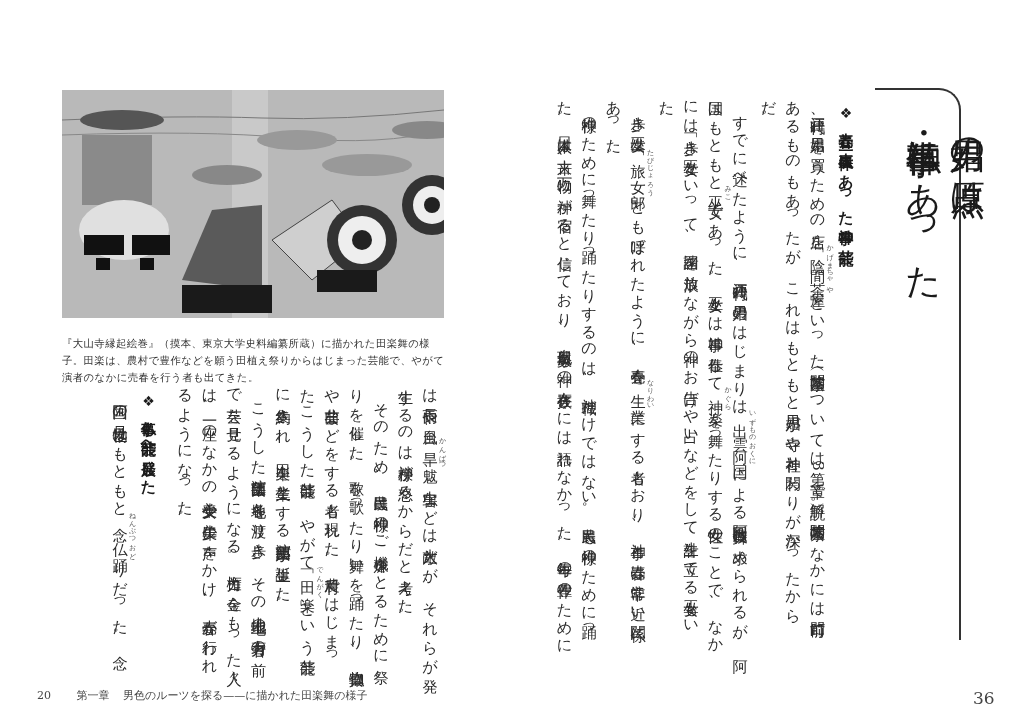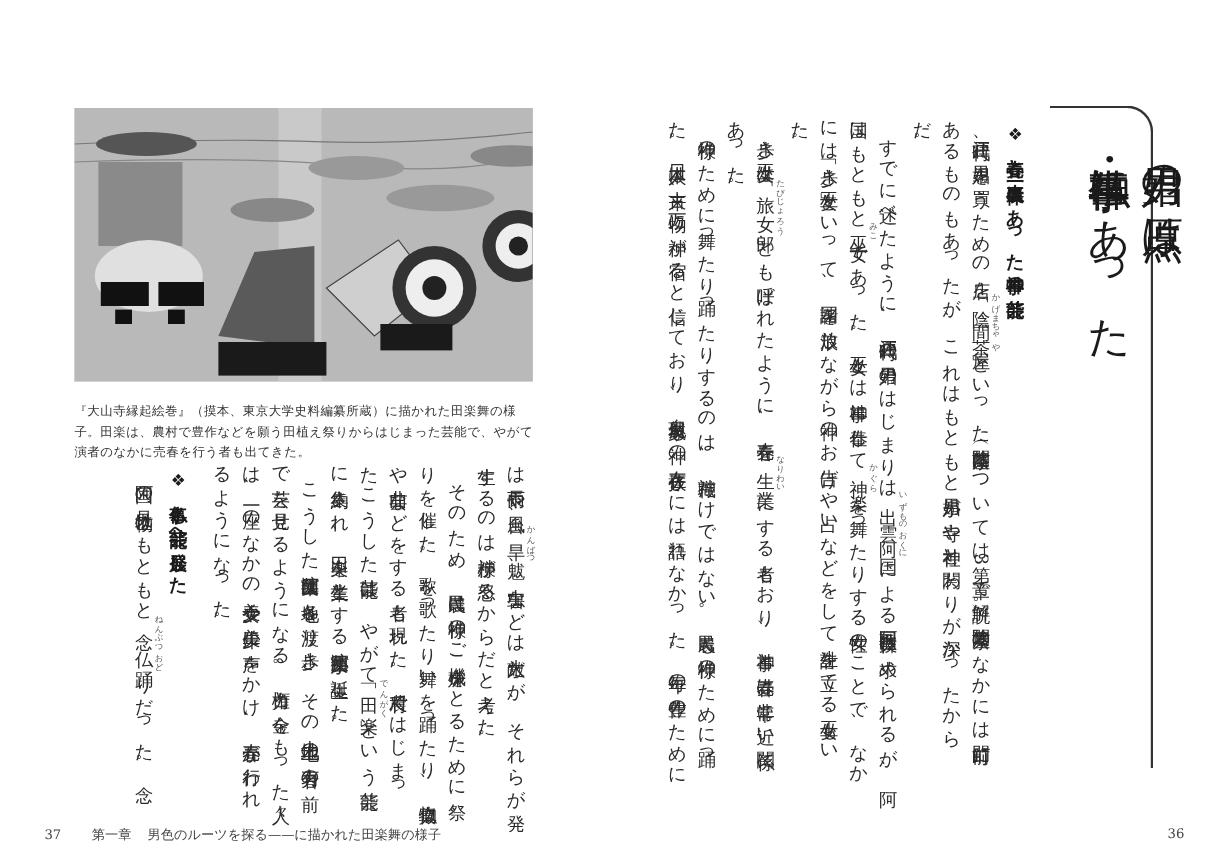--- a/index.html
+++ b/index.html
@@ -45,21 +45,21 @@
     position:absolute; left:62px; top:325px; width:384px;
     font-family:"DejaVu Sans", "Liberation Sans", sans-serif;
     font-size:10.4px; line-height:17px; color:#333; letter-spacing:0.4px;
   }
   .footer-left {
     position:absolute; left:37px; top:688px; font-size:11px; color:#444;
     font-family:"DejaVu Serif", serif; white-space:nowrap;
   }
   .footer-left .pg { margin-right:22px; }
   .footer-right {
-    position:absolute; left:973px; top:688px; font-size:11px; color:#444;
+    position:absolute; left:973px; top:688px; font-size:17px; color:#444;
     font-family:"DejaVu Serif", serif;
     text-align:right;
   }
 </style>
 </head>
 <body>
 
 <div class="spread">
 
   <div class="title-box"></div>
@@ -122,18 +122,18 @@
       </div>
     <p class="heading" style="margin-right:12px;">
       <span class="mark">❖</span><span>仏事も芸能へ発展した</span>
     </p>
     <div id="left-paras-after">
         <p>阿国の見世物はもともと<ruby>念仏踊<rt>ねんぶつおど</rt></ruby>りだった。念</p>
       </div>
   </div>
 
   <div class="footer-left">
-    <span class="pg">37</span>
+    <span class="pg">20</span>
     <span>第一章</span>
     <span style="margin-left:10px;">男色のルーツを探る——に描かれた田楽舞の様子</span>
   </div>
   <div class="footer-right">36</div>
 </div>
 
 </body></html>

